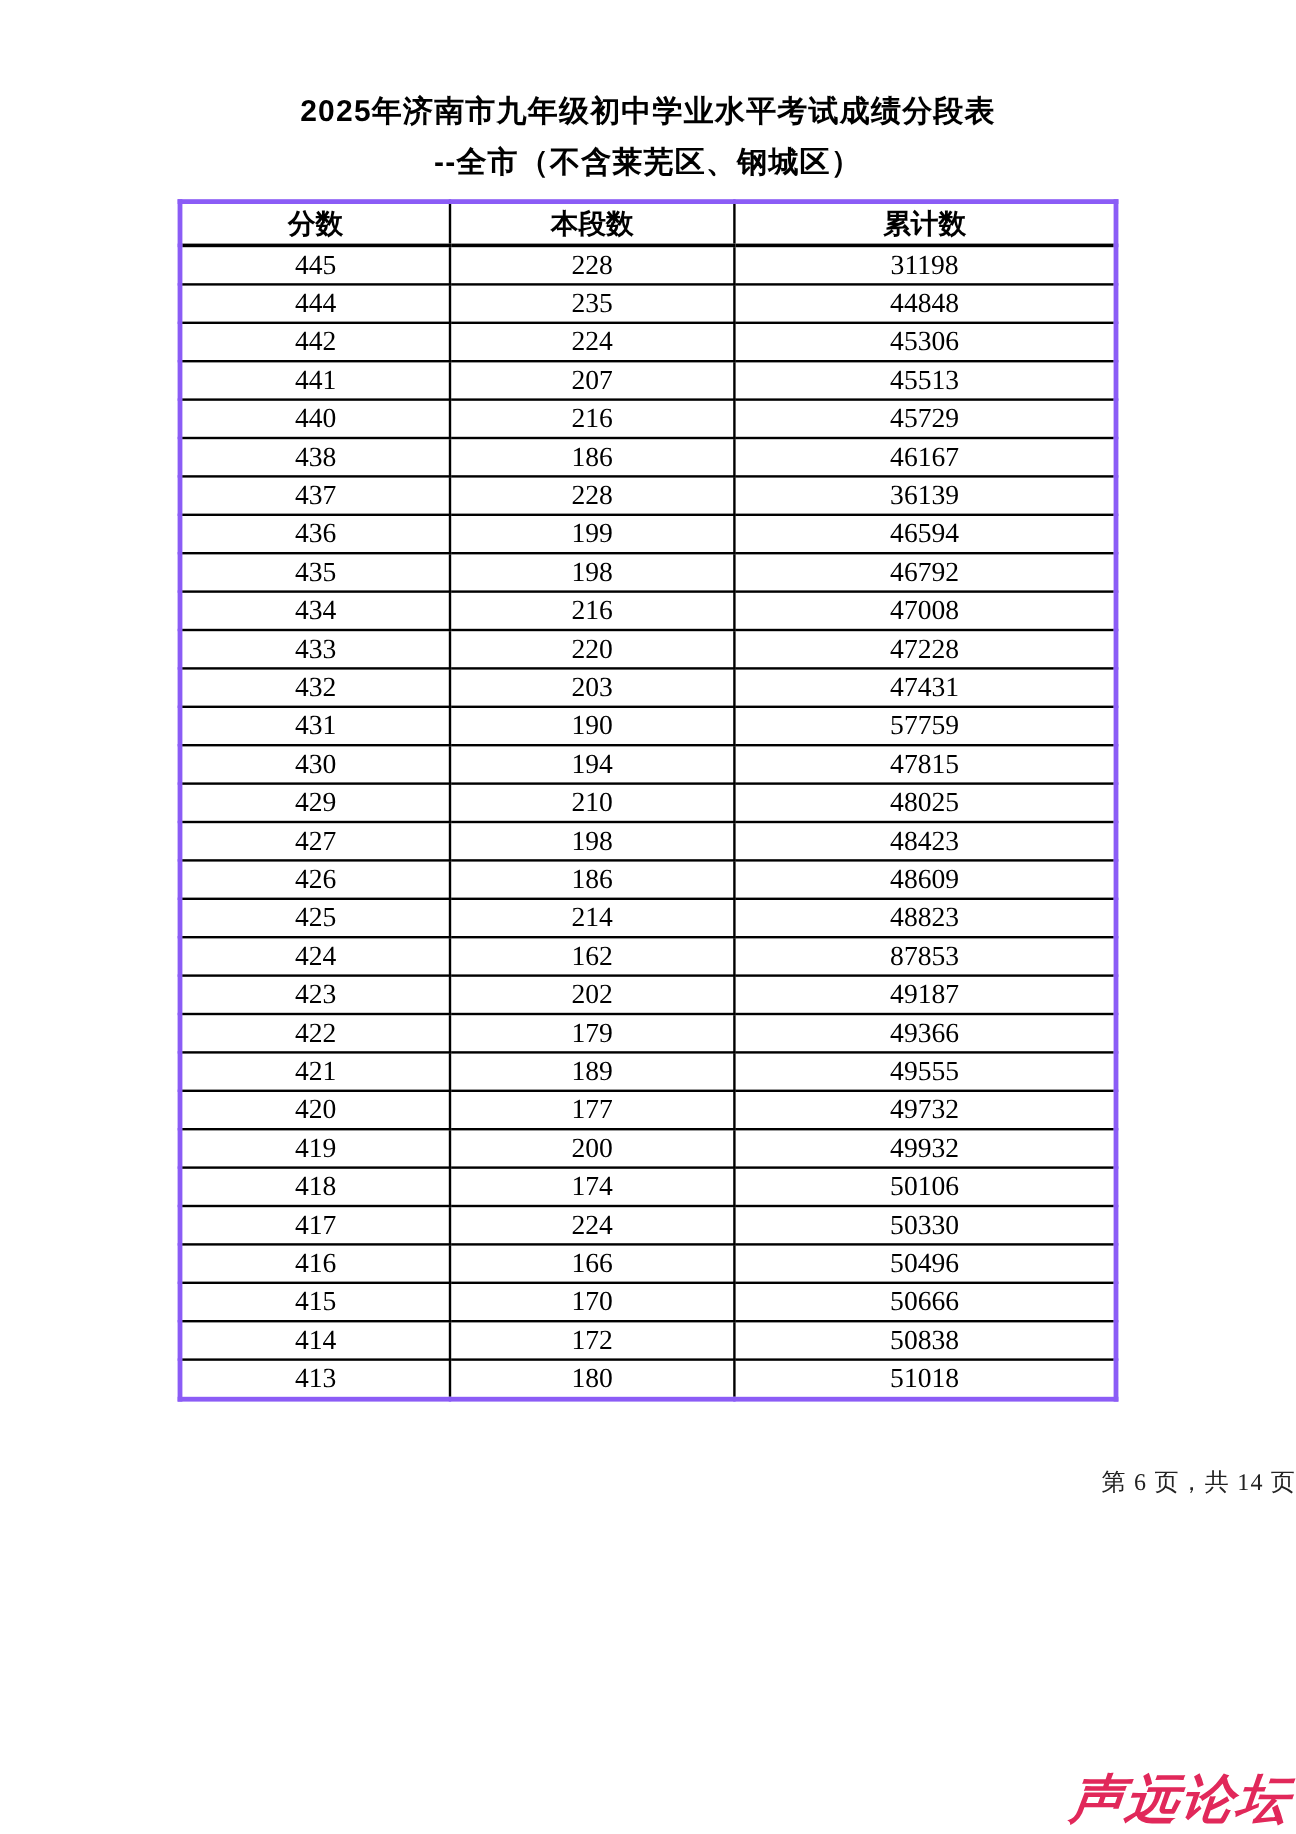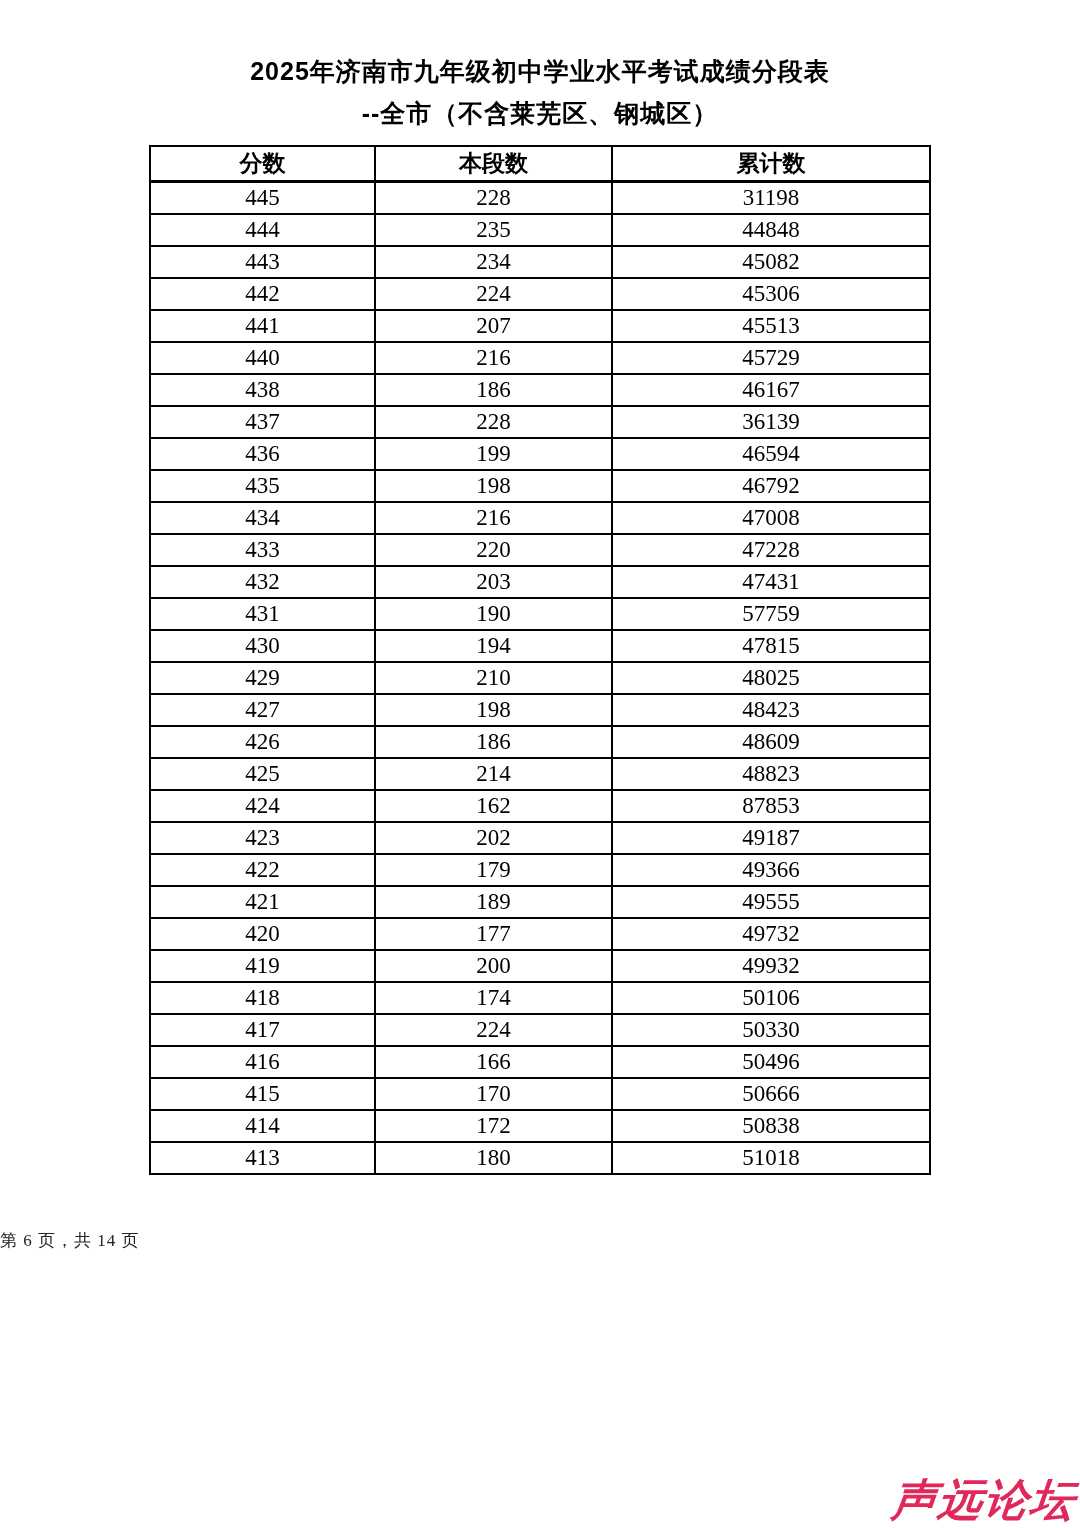--- a/index.html
+++ b/index.html
@@ -10,41 +10,41 @@
   body {
     width: 1080px;
     height: 1528px;
     position: relative;
     font-family: "Liberation Sans", sans-serif;
     color: #000;
     overflow: hidden;
   }
   .titles {
     text-align: center;
-    padding-top: 55px;
+    padding-top: 76px;
   }
   .doc-title {
     font-size: 25px;
     font-weight: bold;
     letter-spacing: 1px;
     font-family: "Liberation Sans", sans-serif;
   }
   .doc-subtitle {
     font-size: 25px;
     font-weight: bold;
     letter-spacing: 1px;
     margin-top: 9px;
     font-family: "Liberation Sans", sans-serif;
   }
   table.score-table {
     border-collapse: collapse;
     table-layout: fixed;
     width: 780px;
     margin: 15px auto 0 auto;
-    border: 1px solid #8b5cf6;
+    border: 4px solid #8b5cf6;
   }
   table.score-table th,
   table.score-table td {
     border: 2px solid #000;
     text-align: center;
     vertical-align: middle;
     padding: 0;
     font-family: "Liberation Serif", serif;
     font-size: 23px;
     overflow: hidden;
@@ -54,22 +54,22 @@
     height: 33px;
     font-weight: bold;
     border-bottom: 3px solid #000;
   }
   table.score-table td {
     height: 30px;
     font-weight: normal;
   }
   .page-footer {
     margin-top: 54px;
-    text-align: left;
-    font-size: 17px;
+    text-align: right;
+    font-size: 20px;
     color: #222222;
     font-family: "Liberation Serif", serif;
     letter-spacing: 1px;
   }
   .forum-logo {
     position: absolute;
     right: 4px;
     bottom: 6px;
     font-size: 44px;
     font-weight: bold;
@@ -106,25 +106,20 @@
         <td>445</td>
         <td>228</td>
         <td>31198</td>
       </tr>
       <tr>
         <td>444</td>
         <td>235</td>
         <td>44848</td>
       </tr>
       <tr>
-        <td>443</td>
-        <td>234</td>
-        <td>45082</td>
-      </tr>
-      <tr>
         <td>442</td>
         <td>224</td>
         <td>45306</td>
       </tr>
       <tr>
         <td>441</td>
         <td>207</td>
         <td>45513</td>
       </tr>
       <tr>

